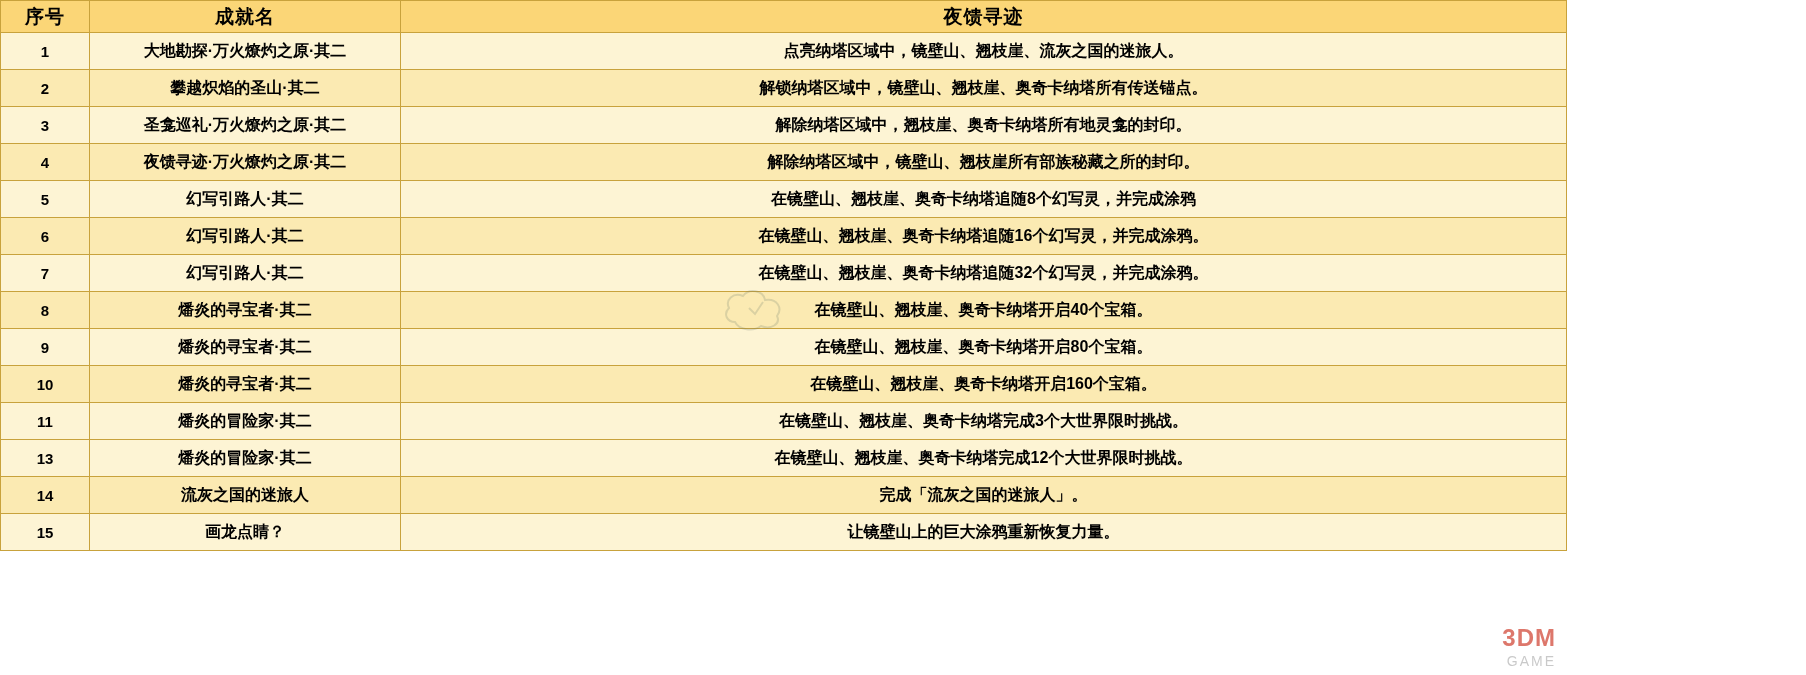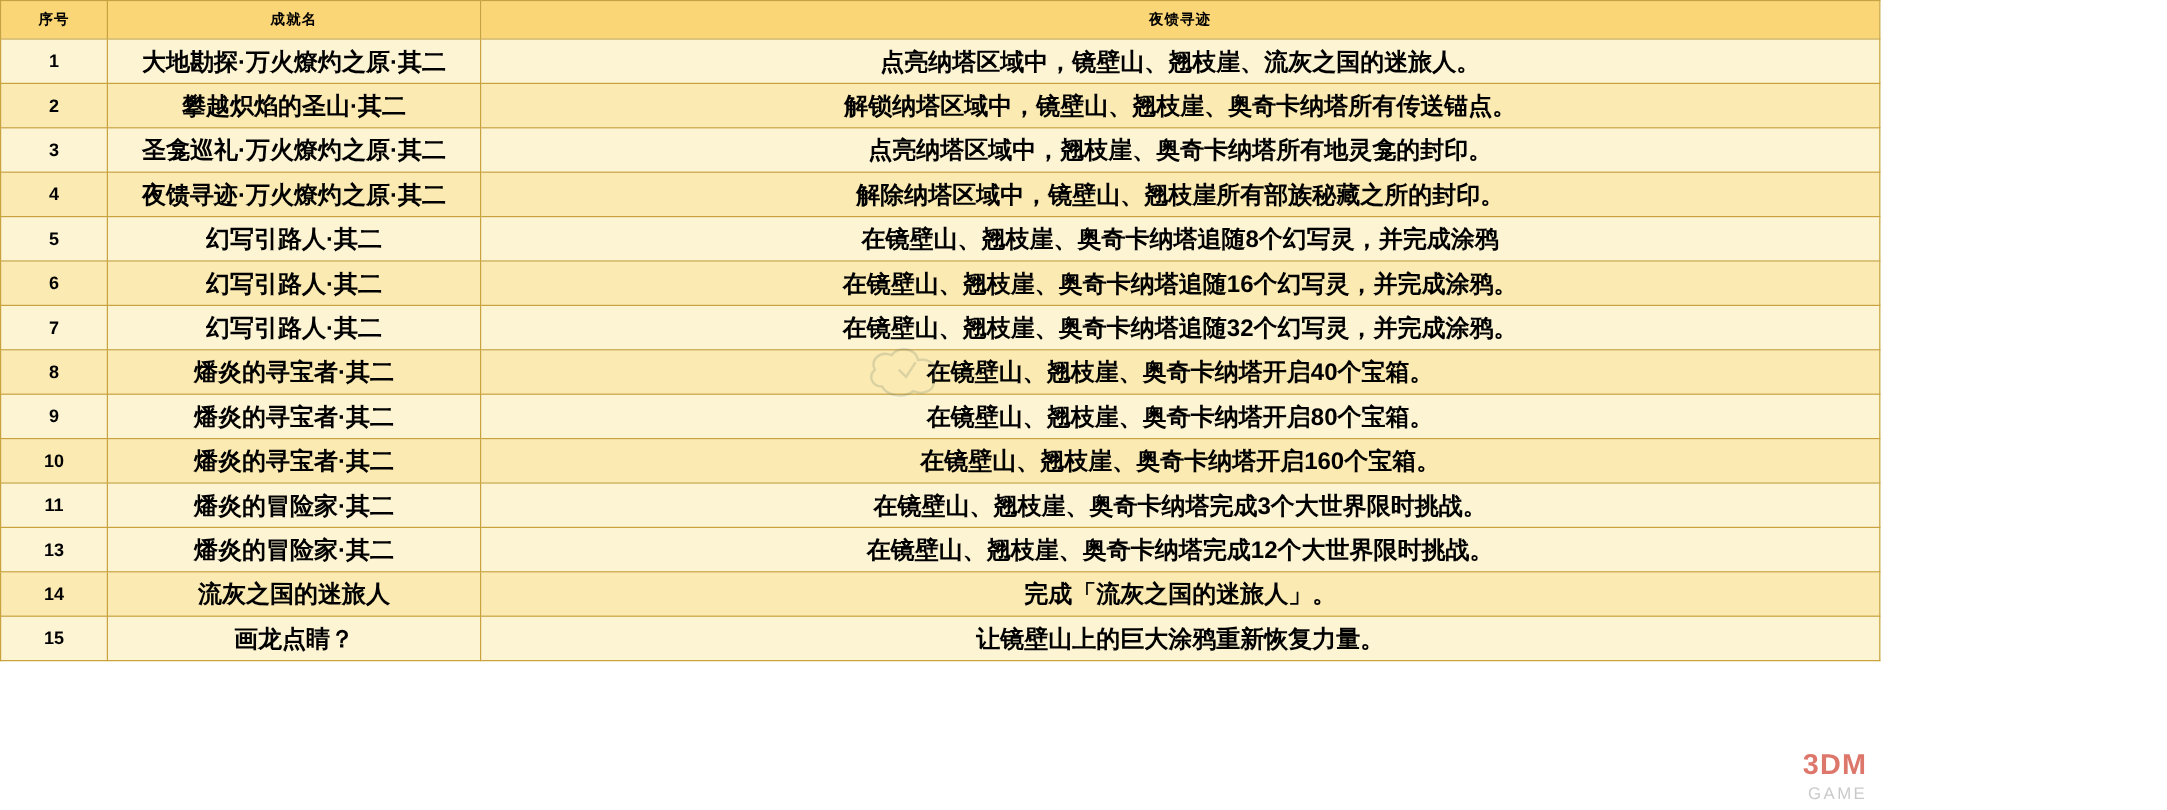--- a/index.html
+++ b/index.html
@@ -35,26 +35,26 @@
     vertical-align: middle;
     color: #000000;
     font-weight: bold;
     padding: 0 4px;
     white-space: nowrap;
     overflow: hidden;
   }
   table.ach thead th {
     height: 31px;
     background: #fbd677;
-    font-size: 12px;
+    font-size: 19px;
     letter-spacing: 1px;
   }
   table.ach tbody td {
     height: 36px;
-    font-size: 20px;
+    font-size: 16px;
   }
   table.ach tbody tr.odd td { background: #fdf4d4; }
   table.ach tbody tr.even td { background: #fbeab2; }
   table.ach tbody td.idx { font-size: 15px; }
 
   
   .wm {
     position: absolute;
     pointer-events: none;
     user-select: none;
@@ -140,21 +140,21 @@
         <td>点亮纳塔区域中，镜壁山、翘枝崖、流灰之国的迷旅人。</td>
       </tr>
       <tr class="even">
         <td class="idx">2</td>
         <td>攀越炽焰的圣山·其二</td>
         <td>解锁纳塔区域中，镜壁山、翘枝崖、奥奇卡纳塔所有传送锚点。</td>
       </tr>
       <tr class="odd">
         <td class="idx">3</td>
         <td>圣龛巡礼·万火燎灼之原·其二</td>
-        <td>点亮纳塔区域中，翘枝崖、奥奇卡纳塔所有地灵龛的封印。</td>
+        <td>解除纳塔区域中，翘枝崖、奥奇卡纳塔所有地灵龛的封印。</td>
       </tr>
       <tr class="even">
         <td class="idx">4</td>
         <td>夜馈寻迹·万火燎灼之原·其二</td>
         <td>解除纳塔区域中，镜壁山、翘枝崖所有部族秘藏之所的封印。</td>
       </tr>
       <tr class="odd">
         <td class="idx">5</td>
         <td>幻写引路人·其二</td>
         <td>在镜壁山、翘枝崖、奥奇卡纳塔追随8个幻写灵，并完成涂鸦</td>

